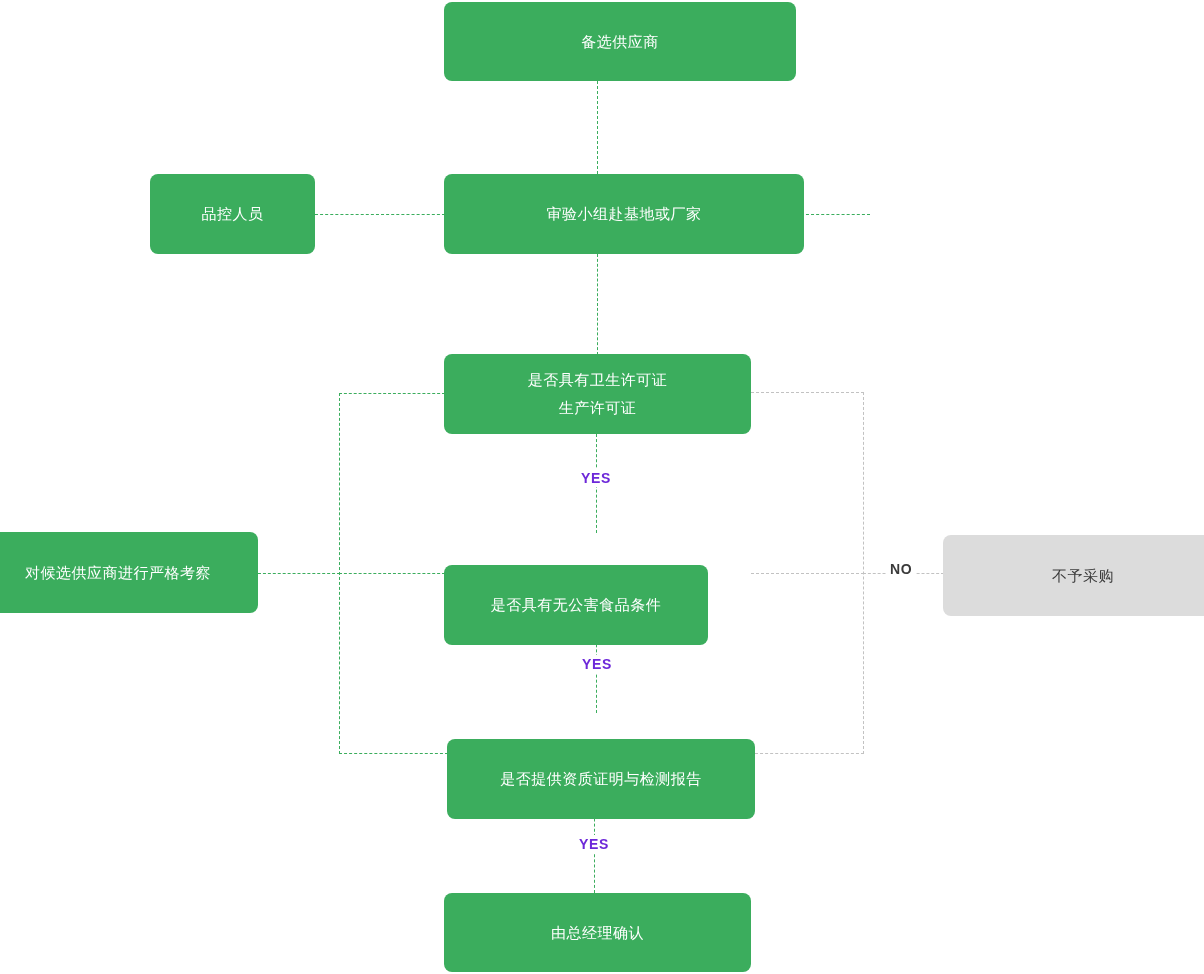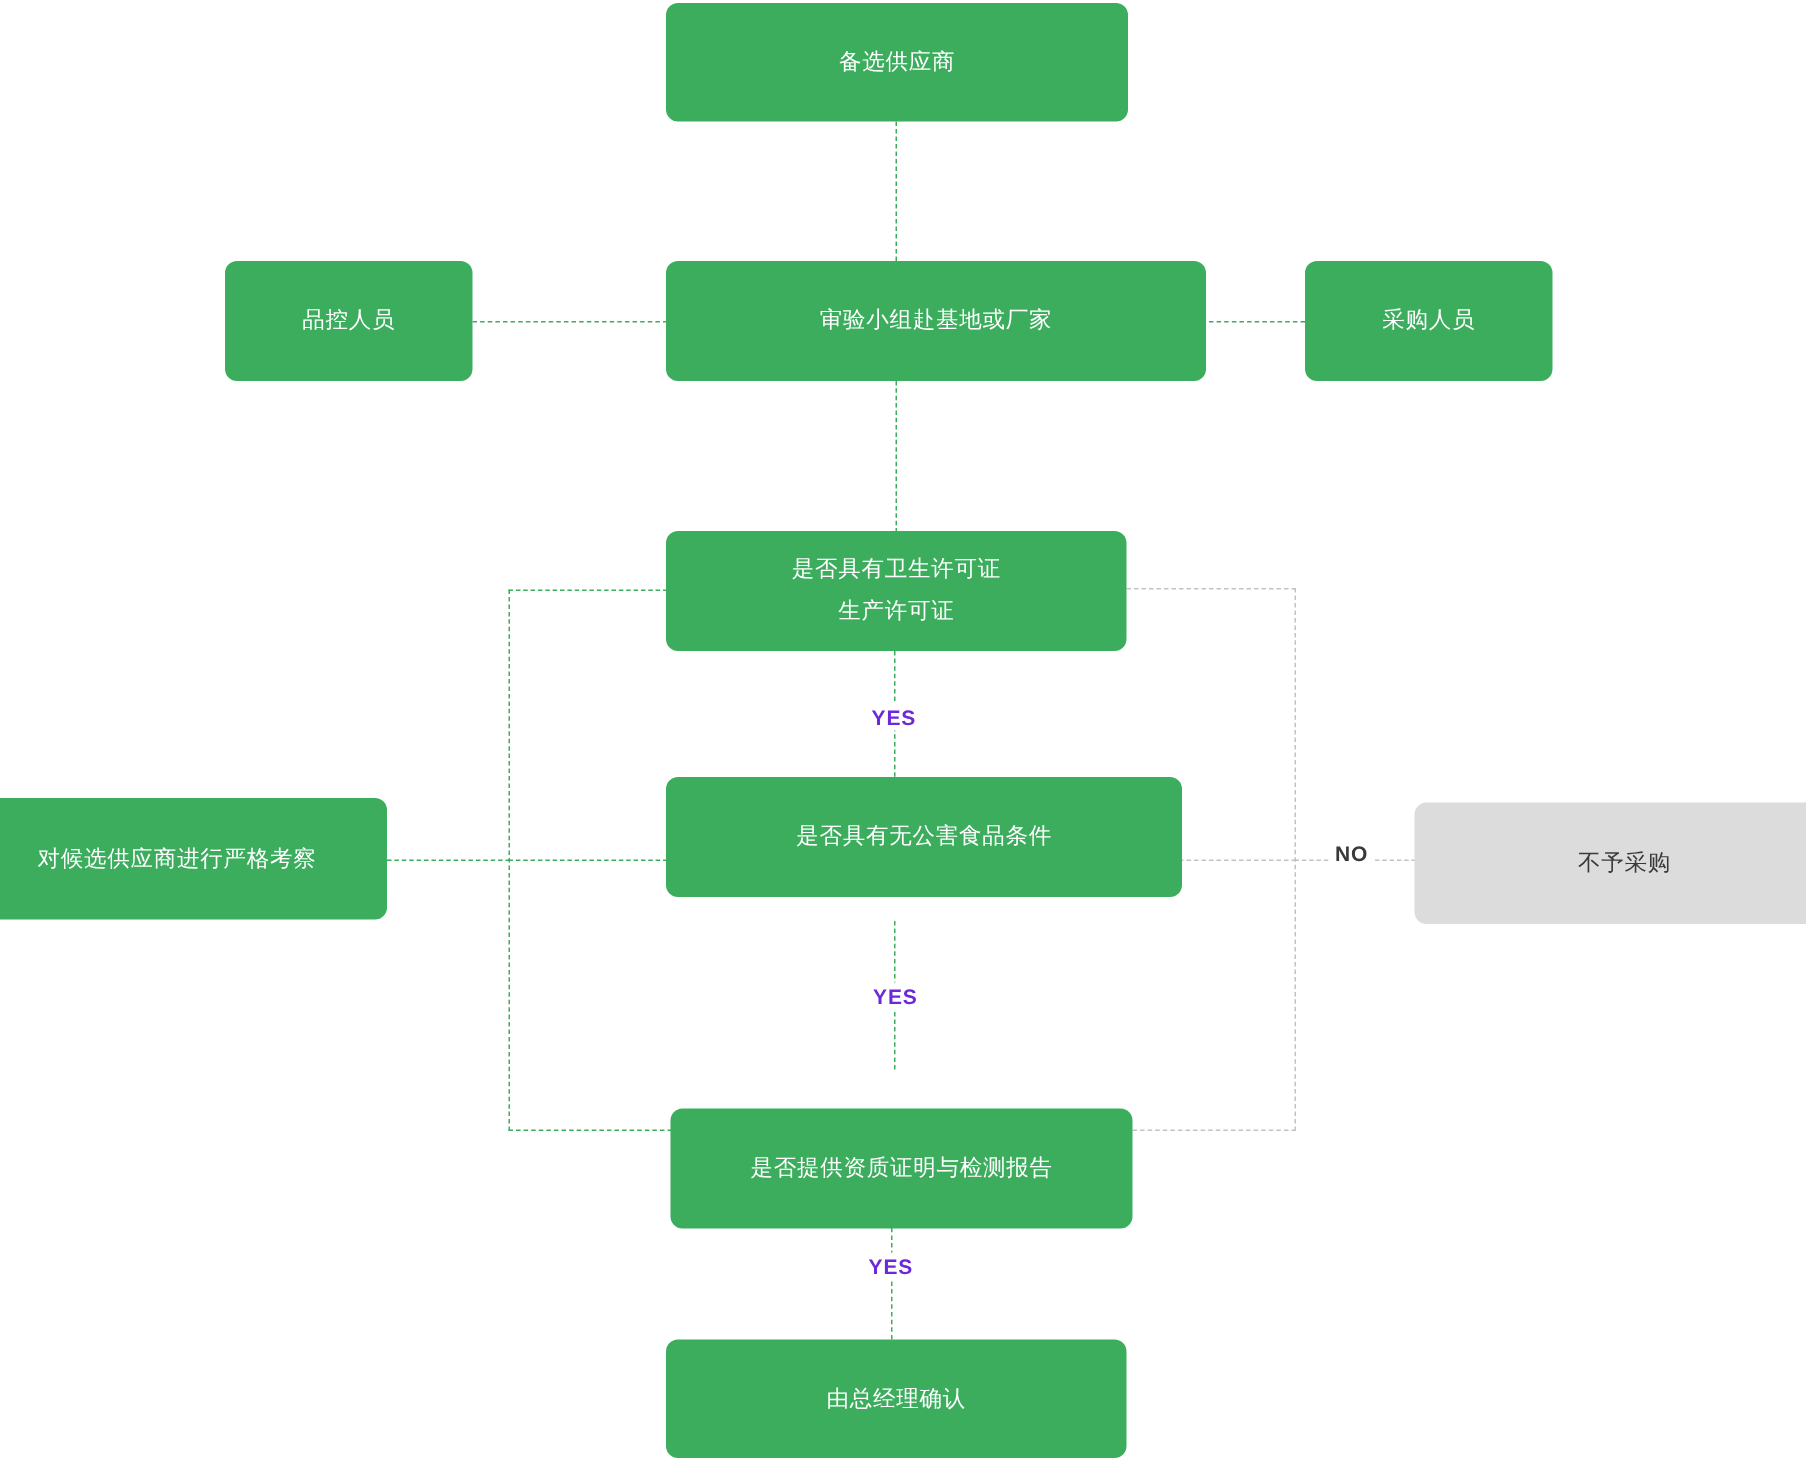--- a/index.html
+++ b/index.html
@@ -111,46 +111,43 @@
   <div class="conn v-green" style="left:594px; top:793px; height:100px;"></div>
 
   <div class="edge-label yes" style="left:578px; top:469px;">YES</div>
 
   <div class="edge-label yes" style="left:579px; top:655px;">YES</div>
 
   <div class="edge-label yes" style="left:576px; top:835px;">YES</div>
 
   <div class="edge-label no" style="left:887px; top:560px;">NO</div>
 
-  <div class="node green" style="left:444px; top:2px; width:308px; height:79px;">
+  <div class="node green" style="left:444px; top:2px; width:352px; height:79px;">
     <span class="line">备选供应商</span>
   </div>
 
   <div class="node green" style="left:150px; top:174px; width:165px; height:80px;">
     <span class="line">品控人员</span>
   </div>
 
   <div class="node green" style="left:444px; top:174px; width:360px; height:80px;">
     <span class="line">审验小组赴基地或厂家</span>
   </div>
 
-  <div class="node green" style="left:870px; top:174px; width:165px; height:80px;">
-    <span class="line">采购人员</span>
-  </div>
 
   <div class="node green" style="left:444px; top:354px; width:307px; height:80px;">
     <span class="line">是否具有卫生许可证</span>
     <span class="line">生产许可证</span>
   </div>
 
   <div class="node green" style="left:-22px; top:532px; width:280px; height:81px;">
     <span class="line">对候选供应商进行严格考察</span>
   </div>
 
-  <div class="node green" style="left:444px; top:518px; width:344px; height:80px;">
+  <div class="node green" style="left:444px; top:565px; width:264px; height:80px;">
     <span class="line">是否具有无公害食品条件</span>
   </div>
 
   <div class="node gray" style="left:943px; top:535px; width:280px; height:81px;">
     <span class="line">不予采购</span>
   </div>
 
   <div class="node green" style="left:447px; top:739px; width:308px; height:80px;">
     <span class="line">是否提供资质证明与检测报告</span>
   </div>

